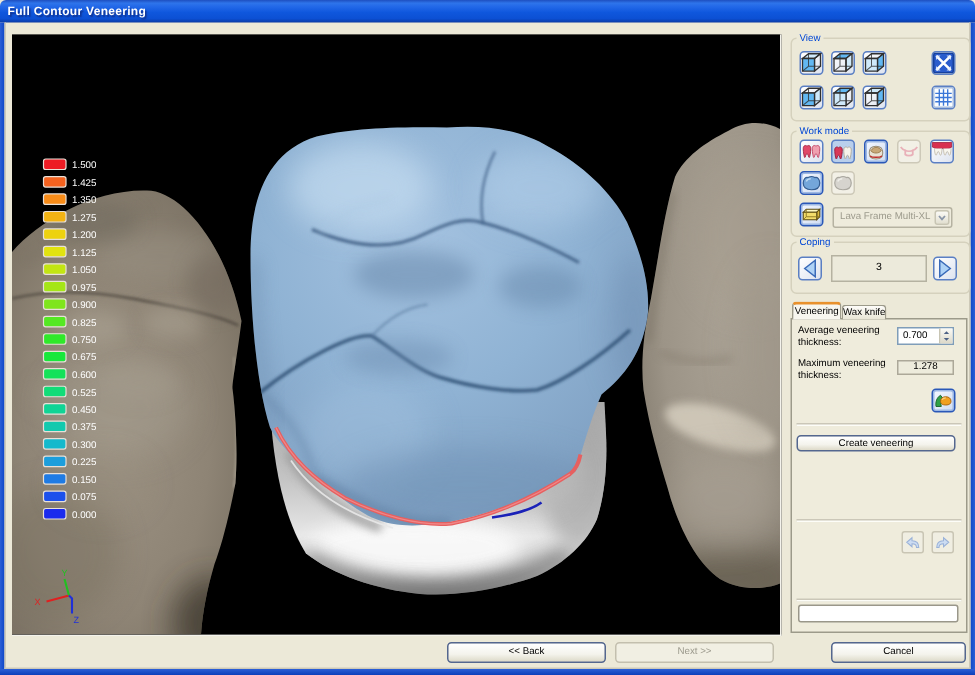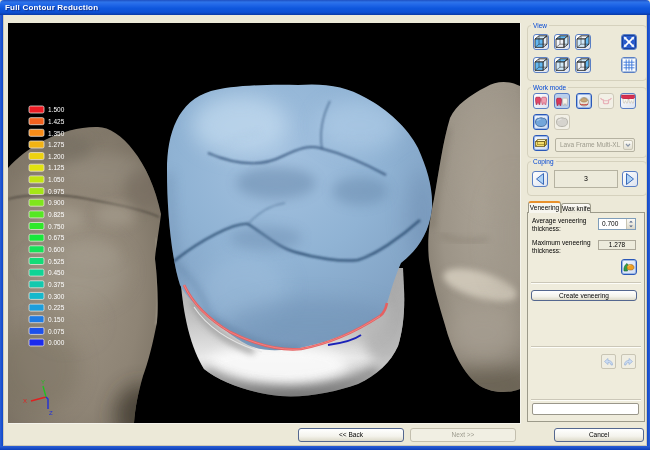--- a/index.html
+++ b/index.html
@@ -27,21 +27,21 @@
   .xpbtn{position:absolute;border:1px solid #54678f;border-radius:3px;
     background:linear-gradient(180deg,#ffffff 0%,#f4f3ec 60%,#e0ddcd 95%);
     font-size:6.5px;color:#000;text-align:center;box-sizing:border-box;}
   .xpbtn.off{border:1px solid #c3bfae;background:#f1efe3;color:#9d9b8e;}
   svg{display:block;}
 </style>
 </head>
 <body>
 <div id="win">
   <div id="titlebar">
-      <div id="titletext">Full Contour Reduction</div>
+      <div id="titletext">Full Contour Veneering</div>
     </div>
   <div class="brd" id="brdL"></div>
   <div class="brd" id="brdR"></div>
   <div class="brd" id="brdB"></div>
   <div id="inedge"></div>
   <div id="viewport">
   <svg width="512" height="400" viewBox="0 0 512 400">
     <defs>
       <path id="pL" d="M0,145 C18,124 55,103 90,104 C112,104 142,138 153,191 C150,215 147,230 147,236 C150,260 150,285 149,299 C145,320 140,340 135,353 C130,370 127,385 126,400 L0,400 Z"></path>
       <path id="pR" d="M512,63 C500,57 488,58 478,64 C462,72 448,82 442,95 C435,118 431,148 426,176 C421,200 419,218 421,237 C425,262 431,282 437,302 C444,328 456,352 472,363 C486,371 502,370 512,366 Z"></path>

